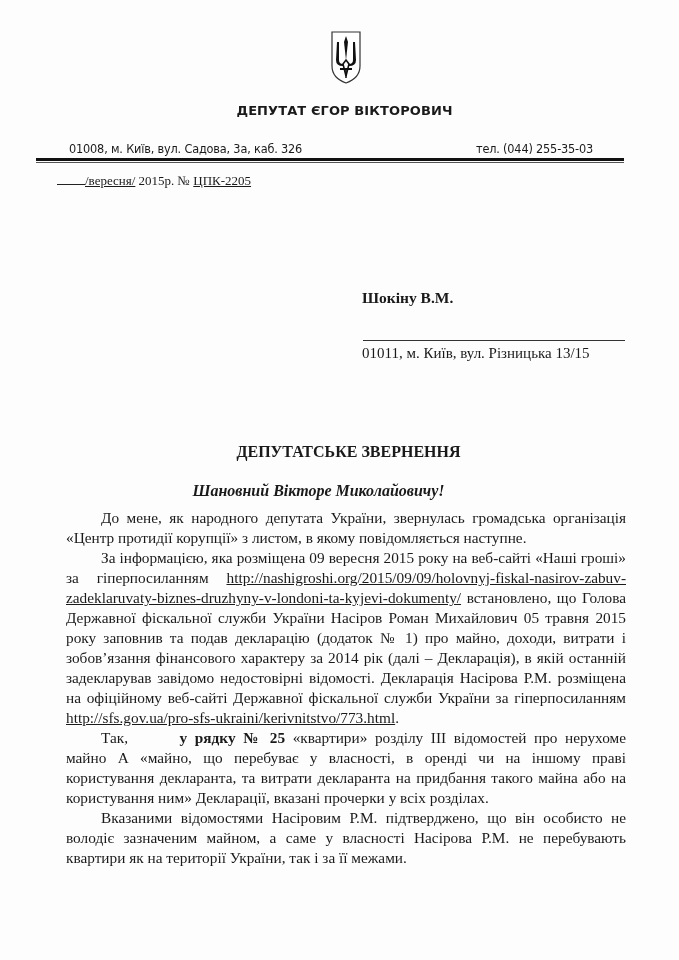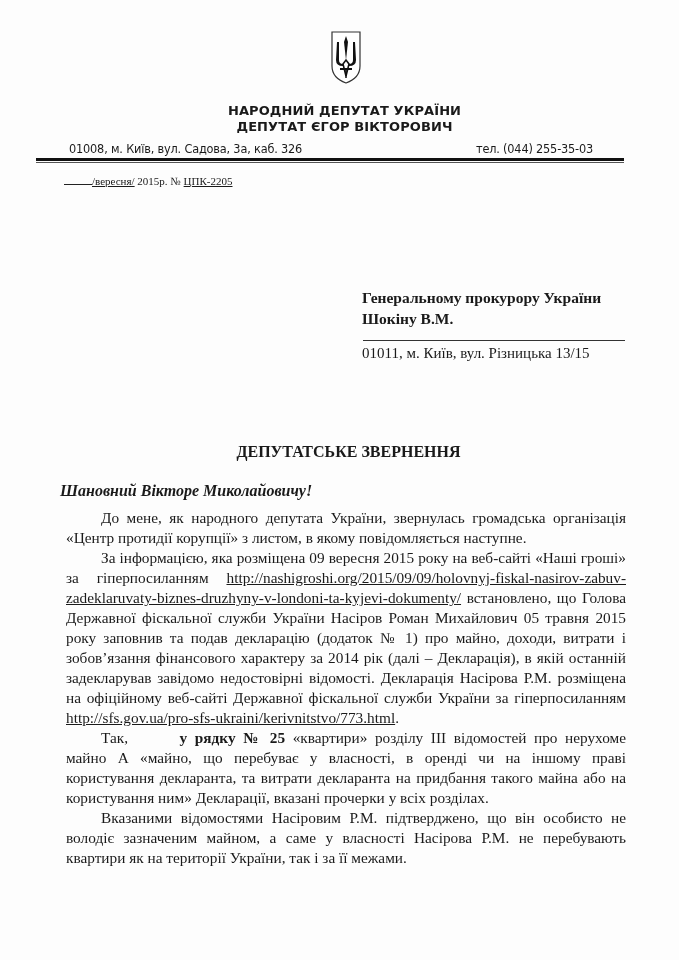--- a/index.html
+++ b/index.html
@@ -60,22 +60,22 @@
     .divider .thick {
       position: absolute; left: 0; right: 0; top: 0;
       height: 3px; background: #111;
     }
     .divider .thin {
       position: absolute; left: 0; right: 0; top: 4px;
       height: 1px; background: #555;
     }
     .ref {
       position: absolute;
-      left: 64px; top: 173px;
-      font-size: 11px;
+      left: 57px; top: 173px;
+      font-size: 13px;
     }
     .ref .blank {
       display: inline-block;
       width: 28px;
       border-bottom: 1px solid #222;
       height: 11px;
       vertical-align: baseline;
     }
     .ref .u { text-decoration: underline; }
     .recipient {
@@ -104,21 +104,21 @@
       text-align: center;
       font-weight: bold;
       font-size: 16px;
       padding-left: 18px;
       box-sizing: border-box;
     }
     .salutation {
       position: absolute;
       left: 0; width: 577px;
       top: 482px;
-      text-align: left;
+      text-align: center;
       font-weight: bold;
       font-style: italic;
       font-size: 16px;
       padding-left: 60px;
       box-sizing: border-box;
     }
     .body {
       position: absolute;
       left: 66px;
       width: 560px;
@@ -146,38 +146,36 @@
     <path d="M2 2 H30 V36 Q30 48 16 53 Q2 48 2 36 Z" fill="#fff" stroke="#333" stroke-width="1.2"></path>
     <path d="M16 6 L14 12 L16 30 L18 12 Z" fill="#111"></path>
     <path d="M7 12 L9 12 L9 30 Q9 34 13 34 L13 36 Q6 36 6 30 Z" fill="#111"></path>
     <path d="M25 12 L23 12 L23 30 Q23 34 19 34 L19 36 Q26 36 26 30 Z" fill="#111"></path>
     <path d="M10 38 H22 V40 H10 Z" fill="#111"></path>
     <path d="M13 34 L16 30 L19 34 L16 46 Z" fill="none" stroke="#111" stroke-width="1.6"></path>
     <path d="M16 40 L16 48" stroke="#111" stroke-width="1.5"></path>
   </svg>
 
   <div class="org">
-    <div>НАРОДНИЙ ДЕПУТАТ УКРАЇНИ</div>
     <div>ДЕПУТАТ ЄГОР ВІКТОРОВИЧ</div>
   </div>
 
   <div class="addr-line addr-left">01008, м. Київ, вул. Садова, 3а, каб. 326</div>
   <div class="addr-line addr-right">тел. (044) 255-35-03</div>
 
   <div class="divider">
     <div class="thick"></div>
     <div class="thin"></div>
   </div>
 
   <div class="ref">
     <span class="blank"></span><span class="u">/вересня/</span><span> 2015р. № </span><span class="u">ЦПК-2205</span>
   </div>
 
   <div class="recipient">
-    <div>Генеральному прокурору України</div>
     <div>Шокіну В.М.</div>
   </div>
   <div class="recip-rule"></div>
   <div class="recip-addr">01011, м. Київ, вул. Різницька 13/15</div>
 
   <div class="title">ДЕПУТАТСЬКЕ ЗВЕРНЕННЯ</div>
   <div class="salutation">Шановний Вікторе Миколайовичу!</div>
 
   <div class="body">
     <p>До мене, як народного депутата України, звернулась громадська організація «Центр протидії корупції» з листом, в якому повідомляється наступне.</p>

